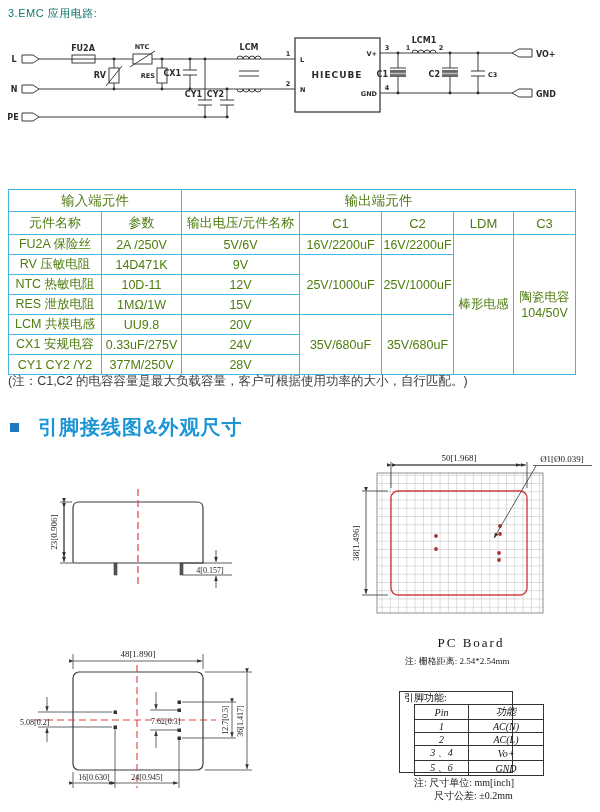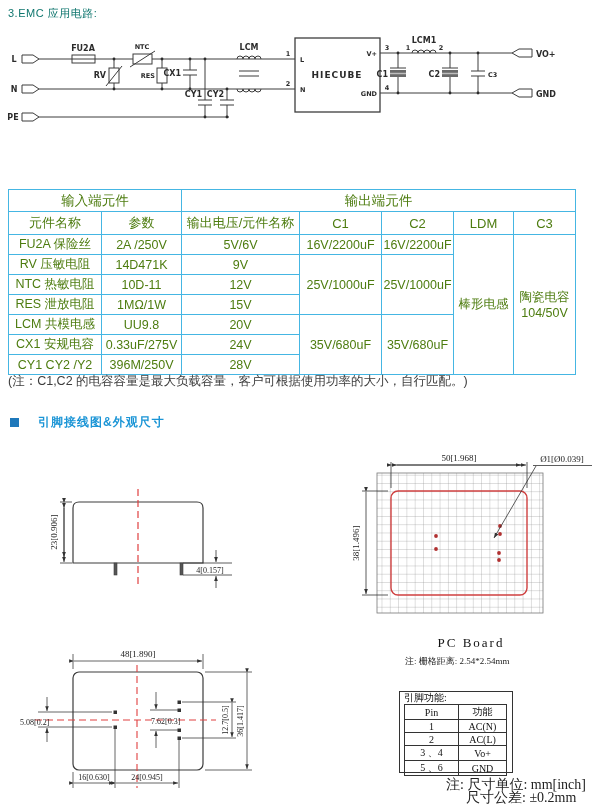--- a/index.html
+++ b/index.html
@@ -12,35 +12,35 @@
   table.comp{left:8px;top:189px;position:absolute;border-collapse:collapse;table-layout:fixed;
              width:567px;font-size:13px;color:#4d7c0f;}
   table.comp td,table.comp th{border:1.4px solid #45b6e3;text-align:center;vertical-align:middle;
              padding:0;font-weight:normal;overflow:hidden;white-space:nowrap;}
   table.comp tr.h1 td{height:21px;font-size:13.5px;}
   table.comp tr.h2 td{height:22px;font-size:13px;}
   table.comp tr.dr td{height:19px;font-size:12.5px;}
   .table-note{left:8px;top:373px;font-size:12.5px;color:#3d3d3d;}
   .section-header{left:10px;top:414px;display:flex;align-items:center;}
   .bullet{width:9px;height:9px;background:#1e78bb;display:inline-block;margin-right:19px;}
-  .section-title{font-size:12px;color:#1b95d6;font-weight:600;letter-spacing:1px;}
+  .section-title{font-size:20px;color:#1b95d6;font-weight:600;letter-spacing:1px;}
   
   .clab{font-family:"DejaVu Sans",sans-serif;font-size:8px;font-weight:bold;fill:#2b2b2b;}
   .csm{font-family:"DejaVu Sans",sans-serif;font-size:6.5px;font-weight:bold;fill:#2b2b2b;}
   .dim{font-family:"Liberation Serif","DejaVu Serif",serif;font-size:9px;fill:#222;}
   .dim8{font-family:"Liberation Serif","DejaVu Serif",serif;font-size:8px;fill:#222;}
   .pcb-title{font-family:"Liberation Serif","DejaVu Serif",serif;font-size:13px;fill:#111;letter-spacing:2px;}
   .pcb-note{font-family:"Liberation Serif","DejaVu Serif",serif;font-size:9px;fill:#222;}
   
   .pinbox{left:399px;top:691px;width:112px;height:80px;border:1.2px solid #333;
           font-family:"Liberation Serif","DejaVu Serif",serif;font-size:10px;color:#111;}
   .pinbox .pt-title{height:12px;line-height:12px;padding-left:4px;}
-  table.pintab{border-collapse:collapse;margin-left:4px;width:103px;}
+  table.pintab{border-collapse:collapse;margin-left:14px;width:130px;font-style:italic;}
   table.pintab td{border:1px solid #333;height:12px;text-align:center;font-size:10px;padding:0;}
-  .dim-note{font-family:"Liberation Serif","DejaVu Serif",serif;font-size:14px;color:#222;margin-left:32px;}
+  .dim-note{font-family:"Liberation Serif","DejaVu Serif",serif;font-size:10px;color:#222;}
 </style>
 </head>
 <body>
 
 <div class="page">
 
   <div class="abs page-title">3.EMC 应用电路:</div>
 
   <svg class="abs" style="left:0;top:30px;" width="600" height="118" viewBox="0 0 600 118">
     <g stroke="#3d3d3d" stroke-width="1" fill="none">
@@ -225,21 +225,21 @@
       <td rowspan="3">35V/680uF</td>
       <td rowspan="3">35V/680uF</td>
     </tr>
     <tr class="dr">
       <td>CX1 安规电容</td>
       <td>0.33uF/275V</td>
       <td>24V</td>
     </tr>
     <tr class="dr">
       <td>CY1 CY2 /Y2</td>
-      <td>396M/250V</td>
+      <td>377M/250V</td>
       <td>28V</td>
     </tr>
   </tbody>
     </table>
 
   <div class="abs table-note" style="top: 373px;">(注：C1,C2 的电容容量是最大负载容量，客户可根据使用功率的大小，自行匹配。)</div>
 
   <div class="abs section-header" style="top: 414px;">
     <span class="bullet"></span>
     <span class="section-title">引脚接线图&amp;外观尺寸</span>

